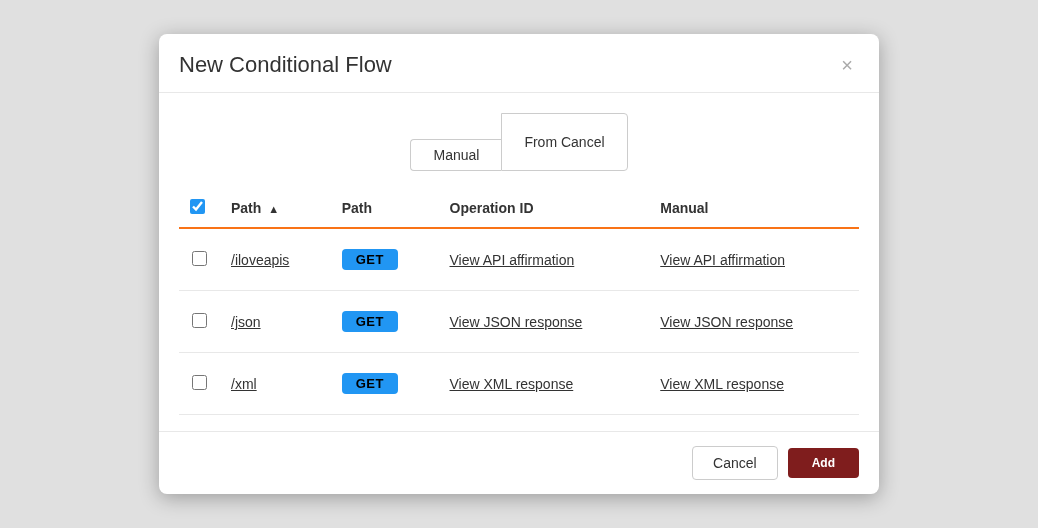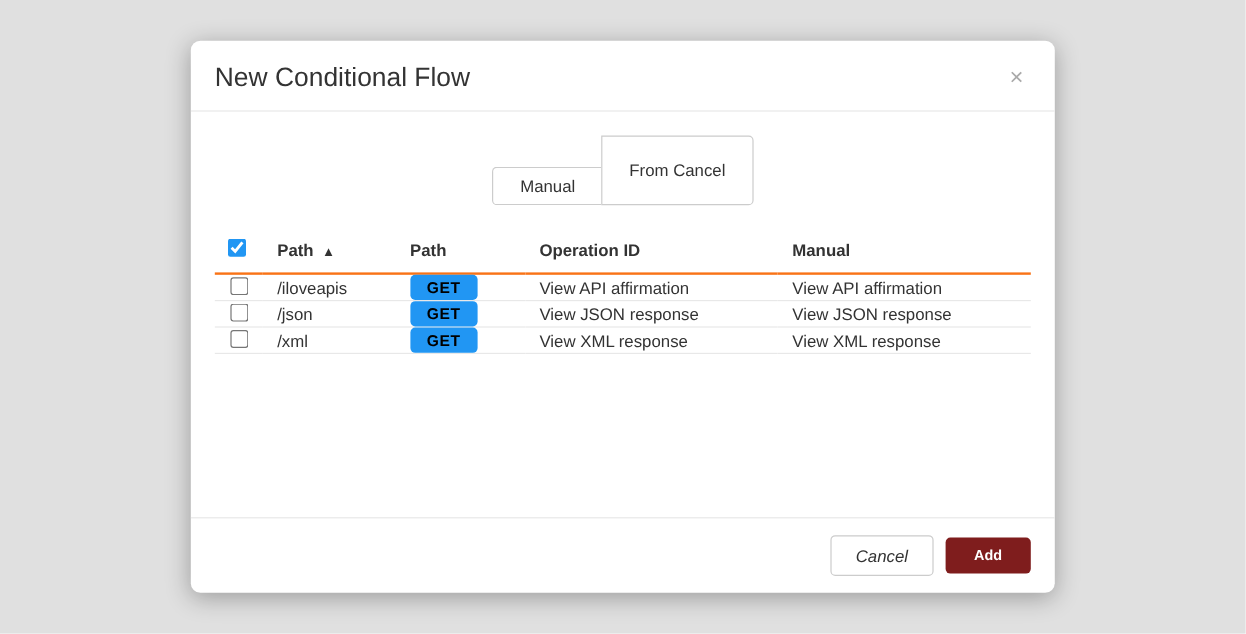--- a/index.html
+++ b/index.html
@@ -108,23 +108,24 @@
       cursor: pointer;
     }
     .sort-arrow {
       font-size: 11px;
       margin-left: 3px;
     }
     tbody tr {
       border-bottom: 1px solid #e8e8e8;
     }
     tbody td {
-      padding: 0 12px;
+      padding: 20px 12px;
       color: #333;
       vertical-align: middle;
+      text-decoration: underline;
     }
     tbody td:first-child {
       text-align: center;
       width: 40px;
     }
     .verb-badge {
       display: inline-block;
       background: #2196f3;
       color: #000000;
       padding: 3px 14px;
@@ -149,21 +150,20 @@
       margin-top: 10px;
     }
     .btn-cancel {
       padding: 8px 20px;
       border: 1px solid #ccc;
       background: #fff;
       border-radius: 4px;
       cursor: pointer;
       font-size: 14px;
       color: #333;
-      font-style: italic;
     }
     .btn-add {
       padding: 8px 24px;
       border: none;
       background: #7f1d1d;
       color: #fff;
       border-radius: 4px;
       cursor: pointer;
       font-size: 12px;
       font-weight: 600;

